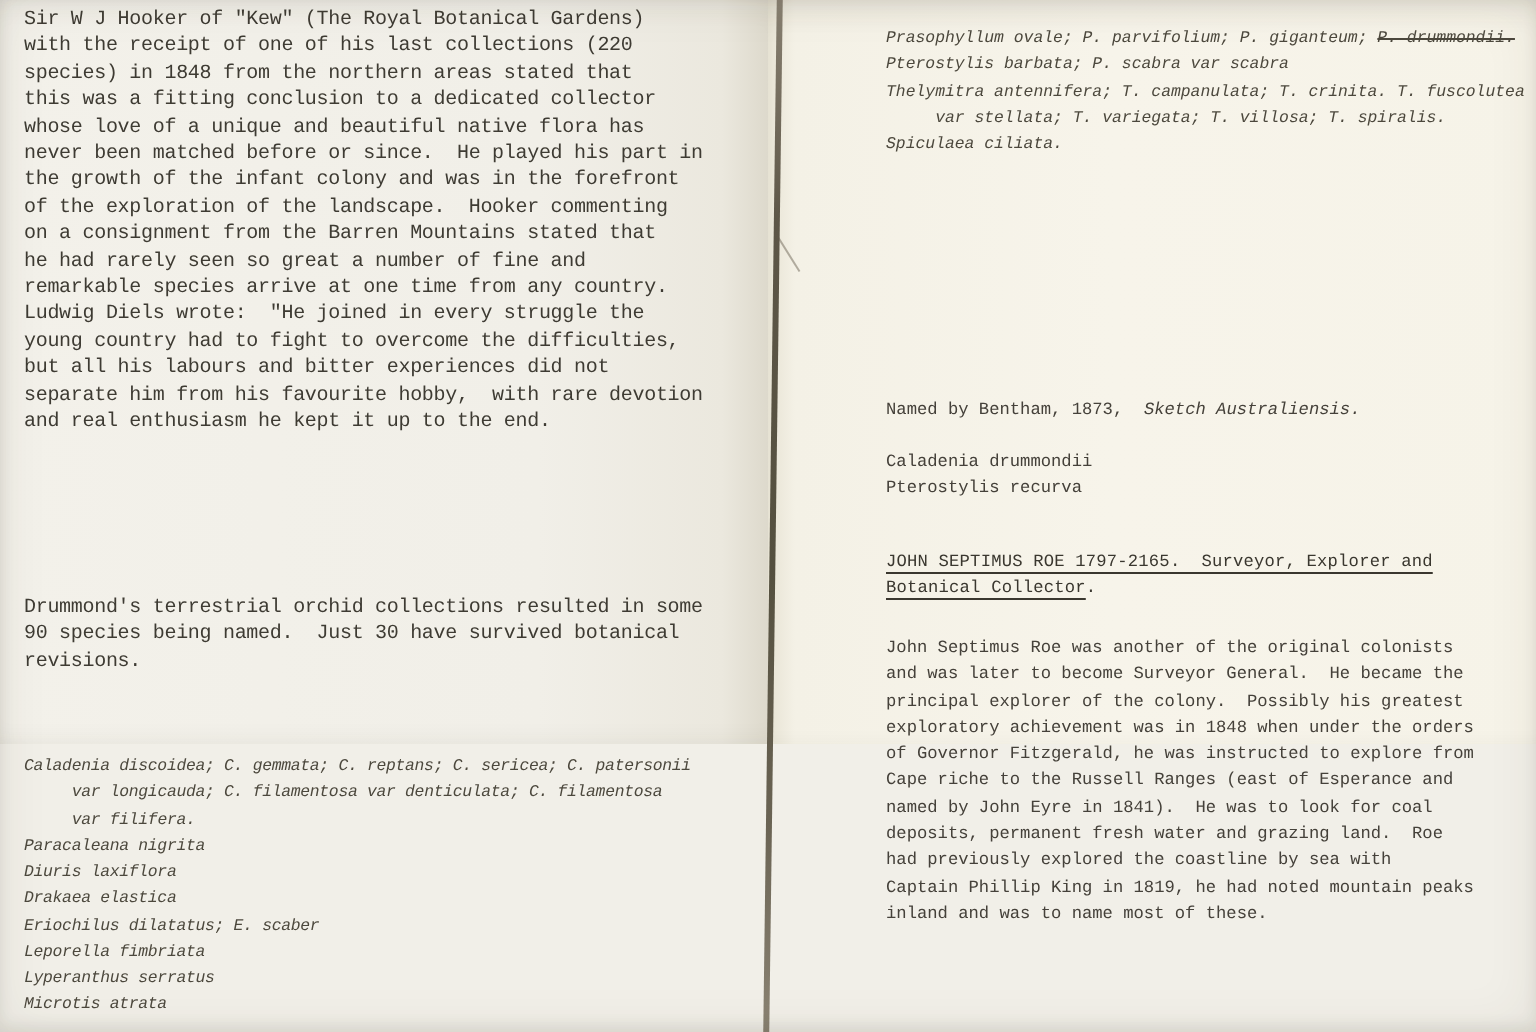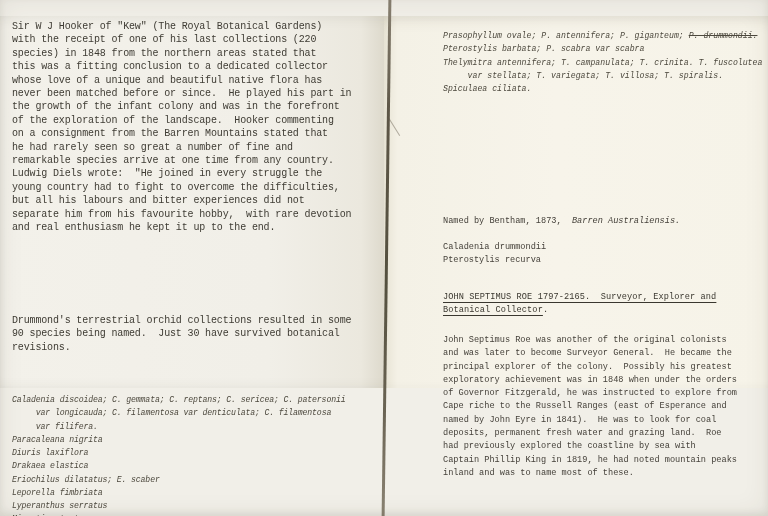--- a/index.html
+++ b/index.html
@@ -8,21 +8,21 @@
     overflow: hidden;
     background: #cfccc2;
   }
   .spread {
     position: relative;
     width: 768px; height: 516px;
     font-family: "Liberation Mono", "DejaVu Sans Mono", monospace;
     background: #f1efe8;
   }
   .page {
-    position: absolute; top: 16px; height: 372px;
+    position: absolute; top: 0; height: 372px;
   }
   .page-left {
     left: 0; width: 384px;
     background: linear-gradient(90deg, #f3f1ea 0%, #f1efe8 70%, #ebe8de 94%, #ddd9cc 100%);
     box-shadow: inset 0 12px 16px -14px rgba(60,55,40,0.12),
                 inset 10px 0 18px -16px rgba(60,55,40,0.10),
                 inset 0 -10px 14px -12px rgba(60,55,40,0.10);
   }
   .page-right {
     left: 384px; width: 384px;
@@ -133,29 +133,29 @@
 Diuris laxiflora
 Drakaea elastica
 Eriochilus dilatatus; E. scaber
 Leporella fimbriata
 Lyperanthus serratus
 Microtis atrata</div>
   </div>
 
   <div class="page page-right">
 
-    <div class="blk species" style="top:13px"><span>Prasophyllum ovale; P. antennifera; P. giganteum; </span><span class="struck">P. drummondii.</span>
+    <div class="blk species" style="top:13px"><span>Prasophyllum ovale; P. parvifolium; P. giganteum; </span><span class="struck">P. drummondii.</span>
 <span>Pterostylis barbata; P. scabra var scabra
 Thelymitra antennifera; T. campanulata; T. crinita. T. fuscolutea
      var stellata; T. variegata; T. villosa; T. spiralis.
 Spiculaea ciliata.</span></div>
 
 
 
-    <div class="blk" style="top:199px"><span>Named by Bentham, 1873,  </span><span class="ital">Barren Australiensis.</span></div>
+    <div class="blk" style="top:199px"><span>Named by Bentham, 1873,  </span><span class="ital">Sketch Australiensis.</span></div>
 
     <div class="blk" style="top:225px">Caladenia drummondii
 Pterostylis recurva</div>
 
     <div class="blk heading-blk" style="top:275px"><span class="underlined">JOHN SEPTIMUS ROE 1797-2165.  Surveyor, Explorer and
 Botanical Collector</span><span>.</span></div>
 
     <div class="blk" style="top:318px">John Septimus Roe was another of the original colonists
 and was later to become Surveyor General.  He became the
 principal explorer of the colony.  Possibly his greatest

